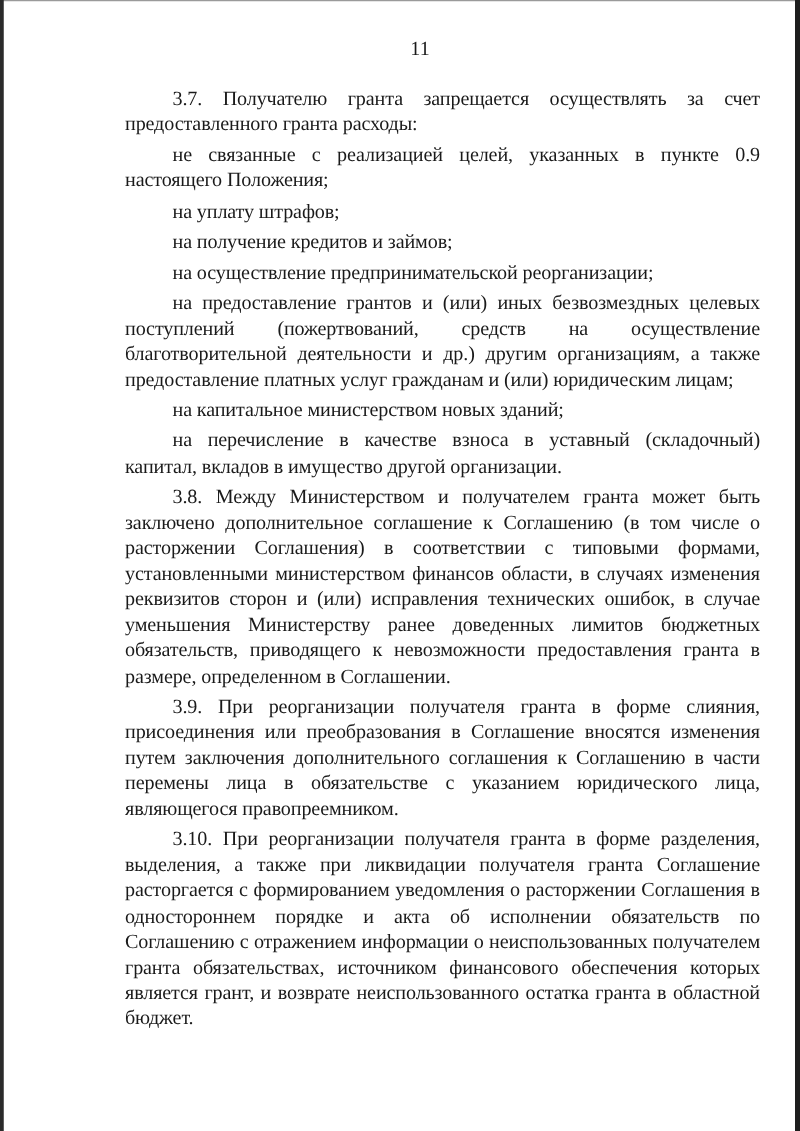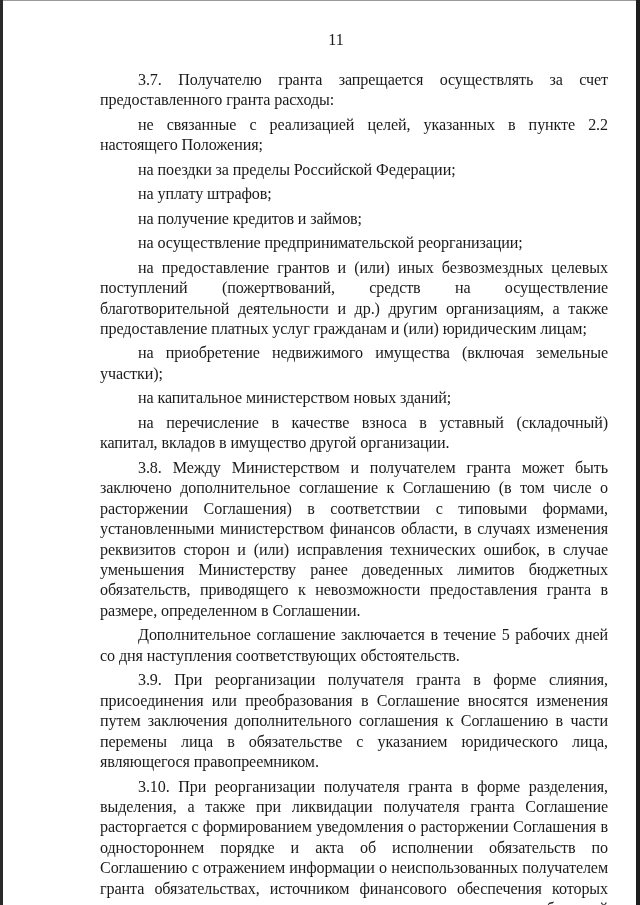--- a/index.html
+++ b/index.html
@@ -39,26 +39,23 @@
 <body>
 
 <div class="edge-top"></div>
 <div class="edge-left"></div>
 <div class="edge-right"></div>
 
 <div class="page-number">11</div>
 
 <div class="content">
   <p class="p">3.7. Получателю гранта запрещается осуществлять за счет предоставленного гранта расходы:</p>
-  <p class="p">не связанные с реализацией целей, указанных в пункте 2.2 настоящего Положения;</p>
-  <p class="p">на поездки за пределы Российской Федерации;</p>
+  <p class="p">не связанные с реализацией целей, указанных в пункте 0.9 настоящего Положения;</p>
   <p class="p">на уплату штрафов;</p>
   <p class="p">на получение кредитов и займов;</p>
   <p class="p">на осуществление предпринимательской реорганизации;</p>
   <p class="p">на предоставление грантов и (или) иных безвозмездных целевых поступлений (пожертвований, средств на осуществление благотворительной деятельности и др.) другим организациям, а также предоставление платных услуг гражданам и (или) юридическим лицам;</p>
-  <p class="p">на приобретение недвижимого имущества (включая земельные участки);</p>
   <p class="p">на капитальное министерством новых зданий;</p>
   <p class="p">на перечисление в качестве взноса в уставный (складочный) капитал, вкладов в имущество другой организации.</p>
   <p class="p">3.8. Между Министерством и получателем гранта может быть заключено дополнительное соглашение к Соглашению (в том числе о расторжении Соглашения) в соответствии с типовыми формами, установленными министерством финансов области, в случаях изменения реквизитов сторон и (или) исправления технических ошибок, в случае уменьшения Министерству ранее доведенных лимитов бюджетных обязательств, приводящего к невозможности предоставления гранта в размере, определенном в Соглашении.</p>
-  <p class="p">Дополнительное соглашение заключается в течение 5 рабочих дней со дня наступления соответствующих обстоятельств.</p>
   <p class="p">3.9. При реорганизации получателя гранта в форме слияния, присоединения или преобразования в Соглашение вносятся изменения путем заключения дополнительного соглашения к Соглашению в части перемены лица в обязательстве с указанием юридического лица, являющегося правопреемником.</p>
   <p class="p">3.10. При реорганизации получателя гранта в форме разделения, выделения, а также при ликвидации получателя гранта Соглашение расторгается с формированием уведомления о расторжении Соглашения в одностороннем порядке и акта об исполнении обязательств по Соглашению с отражением информации о неиспользованных получателем гранта обязательствах, источником финансового обеспечения которых является грант, и возврате неиспользованного остатка гранта в областной бюджет.</p>
 </div>
 
 </body></html>

